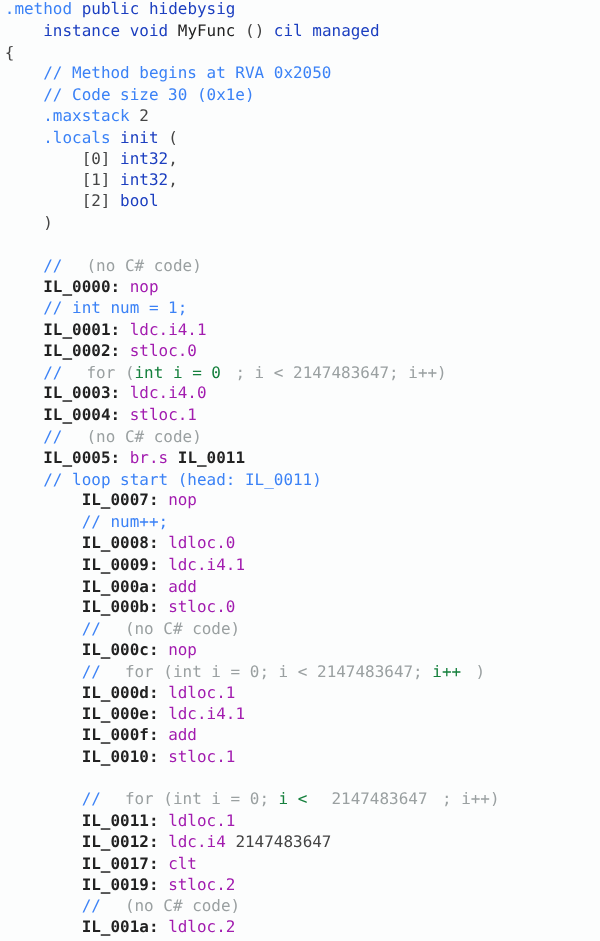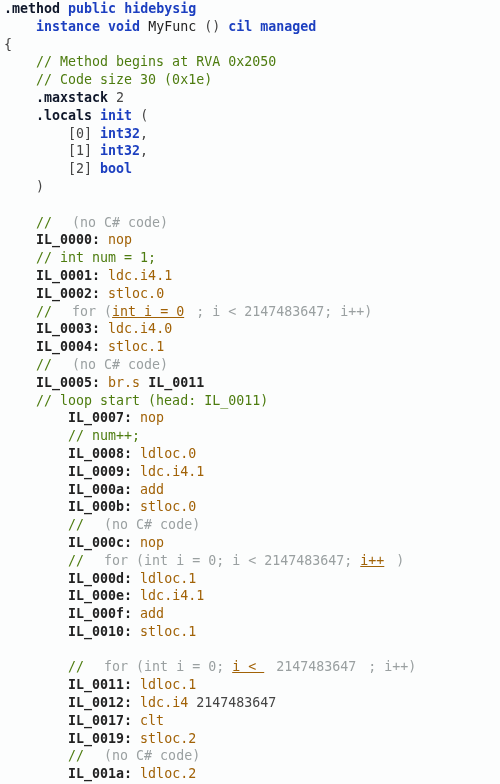--- a/index.html
+++ b/index.html
@@ -10,27 +10,27 @@
     font-size: 13.3px;
     line-height: 17.8px;
     color: #444;
     width: 500px;
   }
   pre {
     margin: 0;
     padding: 0 4px;
     white-space: pre;
   }
-  .dir { color: #0f172a; font-weight: bold; }     
-  .kw  { color: #1c3fc0; font-weight: bold; }     
+  .dir { color: #3b82f6; font-weight: normal; }     
+  .kw  { color: #1c3fc0; font-weight: normal; }     
   .fn  { color: #222; text-align: right; }                           
-  .cm  { color: #4d7c0f; }                        
+  .cm  { color: #3b82f6; }                        
   .cmg { color: #9aa0a1; margin-left: 12px; }                        
-  .cmb { color: #a16207; text-decoration: underline; }                        
+  .cmb { color: #15803d; }                        
   .lbl { color: #222; font-weight: bold; }                           
-  .op  { color: #a16207; }                        
+  .op  { color: #a21caf; }                        
   .num { color: #444; }                           
   .pn  { color: #444; }
 </style>
 </head>
 <body>
 
 <pre id="code"><div><span></span><span class="dir">.method</span><span class="pn"> </span><span class="kw">public</span><span class="pn"> </span><span class="kw">hidebysig</span></div><div><span>    </span><span class="kw">instance</span><span class="pn"> </span><span class="kw">void</span><span class="pn"> </span><span class="fn">MyFunc</span><span class="pn"> () </span><span class="kw">cil</span><span class="pn"> </span><span class="kw">managed</span></div><div><span></span><span class="pn">{</span></div><div><span>    </span><span class="cm">// Method begins at RVA 0x2050</span></div><div><span>    </span><span class="cm">// Code size 30 (0x1e)</span></div><div><span>    </span><span class="dir">.maxstack</span><span class="pn"> </span><span class="num">2</span></div><div><span>    </span><span class="dir">.locals</span><span class="pn"> </span><span class="kw">init</span><span class="pn"> (</span></div><div><span>        </span><span class="pn">[0] </span><span class="kw">int32</span><span class="pn">,</span></div><div><span>        </span><span class="pn">[1] </span><span class="kw">int32</span><span class="pn">,</span></div><div><span>        </span><span class="pn">[2] </span><span class="kw">bool</span></div><div><span>    </span><span class="pn">)</span></div><div><span>    </span><span class="pn"> </span></div><div><span>    </span><span class="cm">// </span><span class="cmg">(no C# code)</span></div><div><span>    </span><span class="lbl">IL_0000: </span><span class="op">nop</span></div><div><span>    </span><span class="cm">// int num = 1;</span></div><div><span>    </span><span class="lbl">IL_0001: </span><span class="op">ldc.i4.1</span></div><div><span>    </span><span class="lbl">IL_0002: </span><span class="op">stloc.0</span></div><div><span>    </span><span class="cm">// </span><span class="cmg">for (</span><span class="cmb">int i = 0</span><span class="cmg">; i &lt; 2147483647; i++)</span></div><div><span>    </span><span class="lbl">IL_0003: </span><span class="op">ldc.i4.0</span></div><div><span>    </span><span class="lbl">IL_0004: </span><span class="op">stloc.1</span></div><div><span>    </span><span class="cm">// </span><span class="cmg">(no C# code)</span></div><div><span>    </span><span class="lbl">IL_0005: </span><span class="op">br.s</span><span class="pn"> </span><span class="lbl">IL_0011</span></div><div><span>    </span><span class="cm">// loop start (head: IL_0011)</span></div><div><span>        </span><span class="lbl">IL_0007: </span><span class="op">nop</span></div><div><span>        </span><span class="cm">// num++;</span></div><div><span>        </span><span class="lbl">IL_0008: </span><span class="op">ldloc.0</span></div><div><span>        </span><span class="lbl">IL_0009: </span><span class="op">ldc.i4.1</span></div><div><span>        </span><span class="lbl">IL_000a: </span><span class="op">add</span></div><div><span>        </span><span class="lbl">IL_000b: </span><span class="op">stloc.0</span></div><div><span>        </span><span class="cm">// </span><span class="cmg">(no C# code)</span></div><div><span>        </span><span class="lbl">IL_000c: </span><span class="op">nop</span></div><div><span>        </span><span class="cm">// </span><span class="cmg">for (int i = 0; i &lt; 2147483647; </span><span class="cmb">i++</span><span class="cmg">)</span></div><div><span>        </span><span class="lbl">IL_000d: </span><span class="op">ldloc.1</span></div><div><span>        </span><span class="lbl">IL_000e: </span><span class="op">ldc.i4.1</span></div><div><span>        </span><span class="lbl">IL_000f: </span><span class="op">add</span></div><div><span>        </span><span class="lbl">IL_0010: </span><span class="op">stloc.1</span></div><div><span>        </span><span class="pn"> </span></div><div><span>        </span><span class="cm">// </span><span class="cmg">for (int i = 0; </span><span class="cmb">i &lt; </span><span class="cmg">2147483647</span><span class="cmg">; i++)</span></div><div><span>        </span><span class="lbl">IL_0011: </span><span class="op">ldloc.1</span></div><div><span>        </span><span class="lbl">IL_0012: </span><span class="op">ldc.i4</span><span class="pn"> </span><span class="num">2147483647</span></div><div><span>        </span><span class="lbl">IL_0017: </span><span class="op">clt</span></div><div><span>        </span><span class="lbl">IL_0019: </span><span class="op">stloc.2</span></div><div><span>        </span><span class="cm">// </span><span class="cmg">(no C# code)</span></div><div><span>        </span><span class="lbl">IL_001a: </span><span class="op">ldloc.2</span></div></pre>
 
 </body></html>

